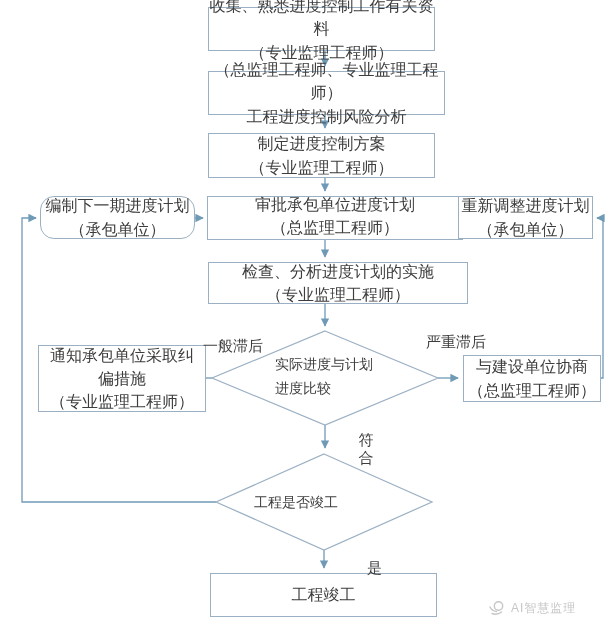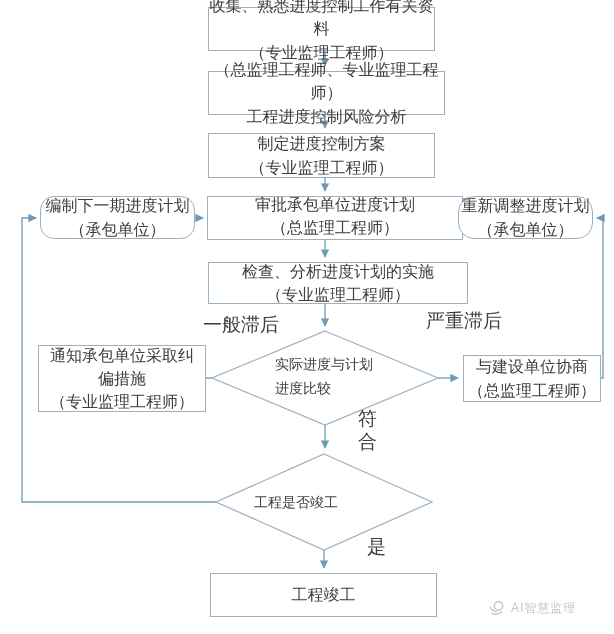--- a/index.html
+++ b/index.html
@@ -17,21 +17,21 @@
   .arrowhead{fill:var(--connector);stroke:none;}
   .node{
     position:absolute;z-index:2;box-sizing:border-box;
     background:#fff;border:1px solid var(--border);
     display:flex;flex-direction:column;align-items:center;justify-content:center;
     text-align:center;color:var(--text);font-size:16px;line-height:1.45;
   }
   .node span{display:block;width:100%;}
   .free-text{
     position:absolute;z-index:3;color:var(--text);
-    font-size:19px;line-height:1.2;text-align:center;white-space:nowrap;
+    font-size:15px;line-height:1.2;text-align:center;white-space:nowrap;margin-top:23px;
   }
   .diamond-text{
     position:absolute;z-index:2;color:var(--text);font-size:14px;
     text-align:left;background:transparent;
   }
   .wrap{white-space:normal;word-break:break-all;}
   .watermark{
     position:absolute;z-index:3;display:flex;align-items:center;gap:4px;
     color:var(--watermark);font-size:12px;letter-spacing:1px;
   }
@@ -85,21 +85,21 @@
   <div class="node" style="left:207px;top:196px;width:256px;height:44px;justify-content:flex-end;">
     <span>审批承包单位进度计划</span>
     <span>（总监理工程师）</span>
   </div>
 
   <div class="node" style="left:40px;top:196px;width:155px;height:43px;border-radius:14px;">
     <span>编制下一期进度计划</span>
     <span>（承包单位）</span>
   </div>
 
-  <div class="node" style="left:458px;top:196px;width:135px;height:43px;border-radius:16px;">
+  <div class="node" style="left:458px;top:196px;width:135px;height:43px;">
     <span>重新调整进度计划</span>
     <span>（承包单位）</span>
   </div>
 
   <div class="node" style="left:208px;top:262px;width:260px;height:42px;">
     <span>检查、分析进度计划的实施</span>
     <span>（专业监理工程师）</span>
   </div>
 
   <div class="node" style="left:38px;top:345px;width:168px;height:67px;padding:17px 10px;">

